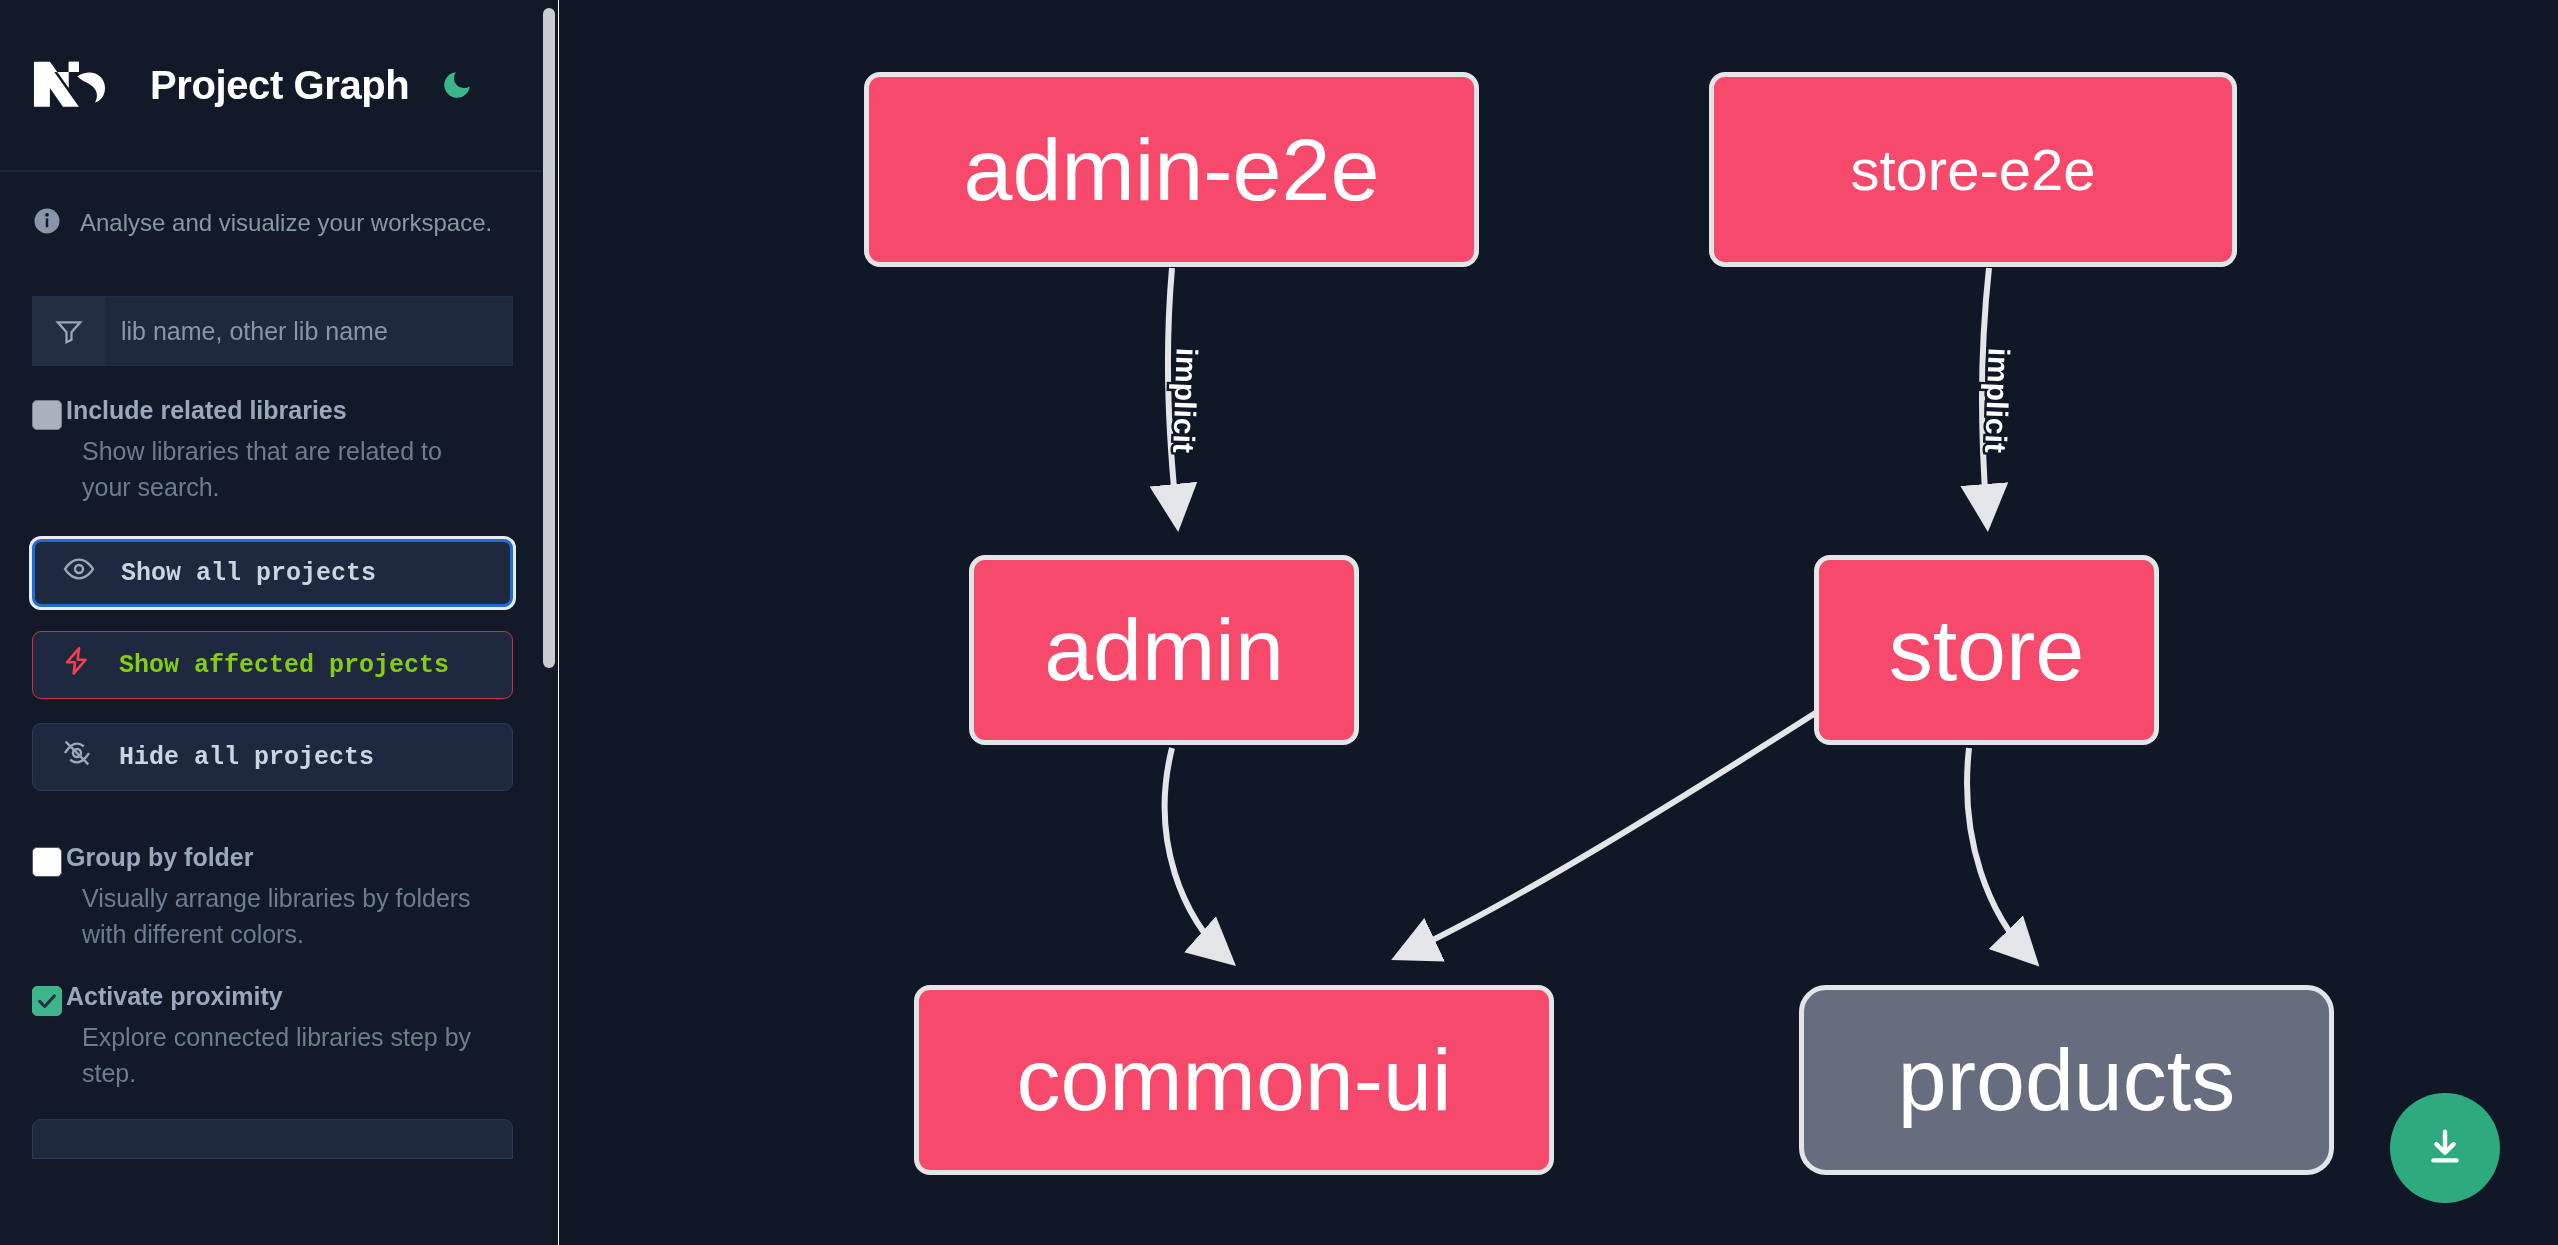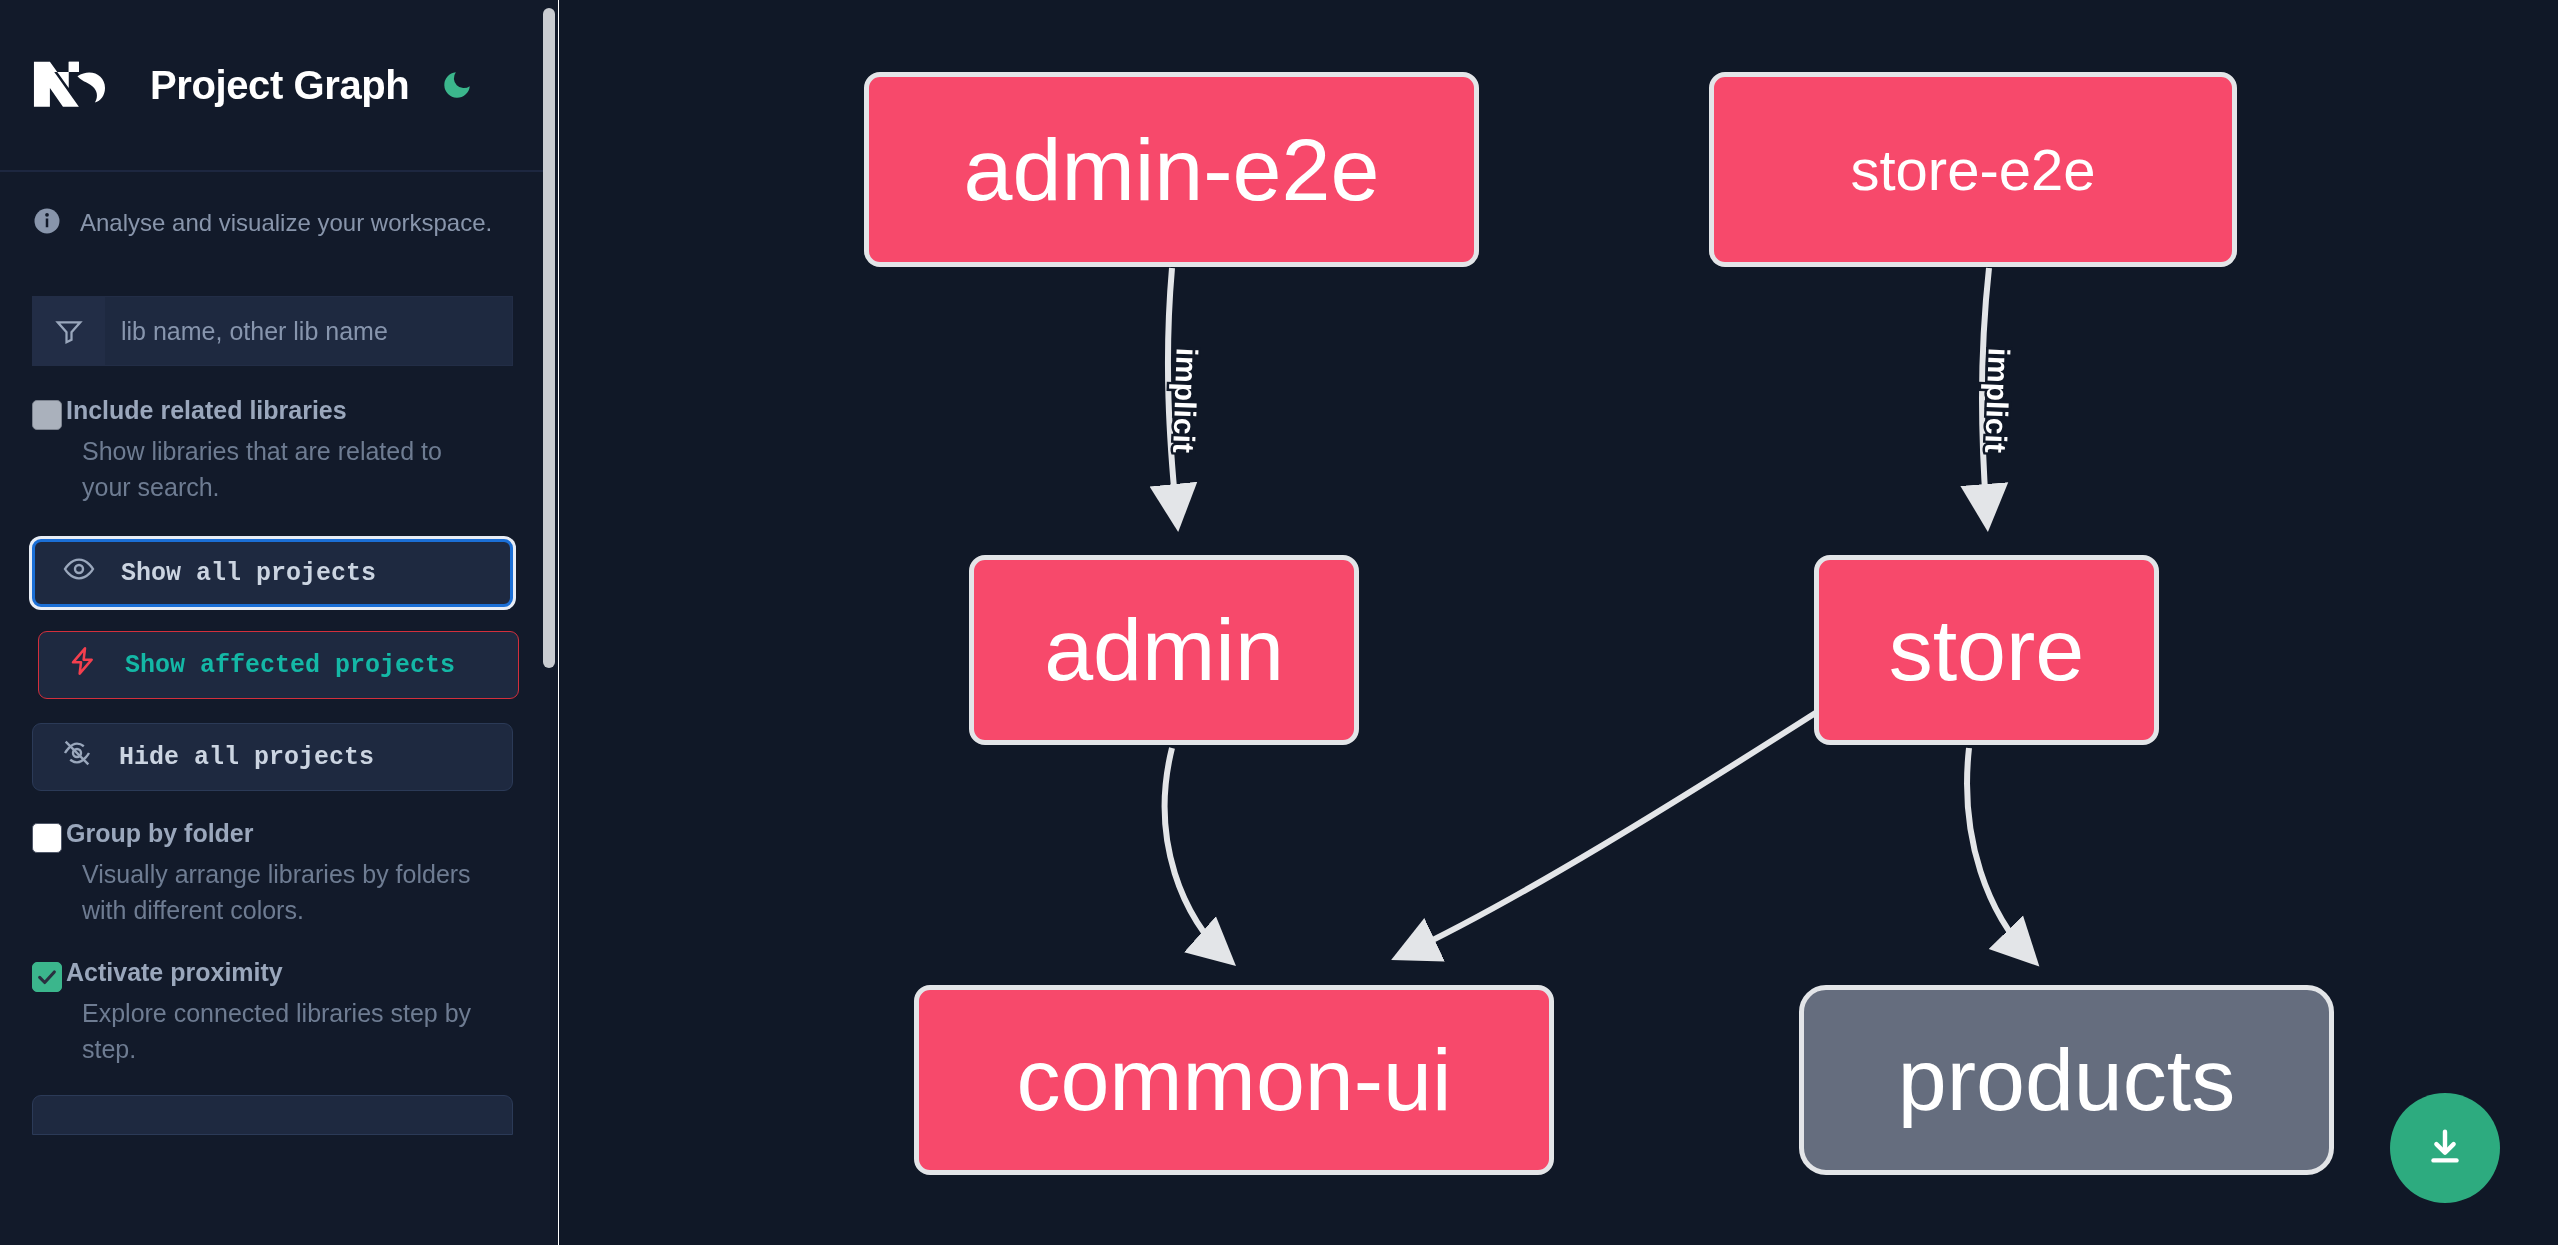--- a/index.html
+++ b/index.html
@@ -96,21 +96,21 @@
     border: 1px solid #2B3A57;
     border-radius: 9px;
     color: #CBD4E1; font-size: 25px; font-weight: 700;
     font-family: Liberation Mono, monospace;
     cursor: pointer;
   }
   .gbtn.focused {
     border: 3px solid #1B6FD6;
     box-shadow: 0 0 0 3px #E8EDF5;
   }
-  .gbtn.danger { border: 1px solid #D32F3C; color: #14b8a6; margin-left: 6px; }
+  .gbtn.danger { border: 1px solid #D32F3C; color: #84cc16; }
 
   .sb-scrollbar {
     position: absolute; top: 8px; right: 4px;
     width: 12px; height: 660px;
     background: #C9CCD1; border-radius: 6px;
     cursor: pointer;
   }
   .sidebar-edge {
     position: absolute; top: 0; right: 0; width: 1px; height: 100%;
     background: #FFFFFF;
@@ -222,21 +222,21 @@
             <svg viewBox="0 0 24 24" width="32" height="32" fill="none" stroke="#9AA7BC" stroke-width="1.8">
               <path d="M3 12s4-7 9-7c2 0 3.7.8 5.1 1.9M21 12s-4 7-9 7c-2 0-3.7-.8-5.1-1.9"></path>
               <circle cx="12" cy="12" r="3"></circle>
               <path d="M3.5 3.5 20.5 20.5"></path>
             </svg>
           </span>
           <span>Hide all projects</span>
         </button>
       </div>
 
-      <div class="check-group" style="padding-top:28px">
+      <div class="check-group" style="padding-top:52px">
         <div class="check-row">
           <span class="cbox empty"></span>
           <span class="check-label">Group by folder</span>
         </div>
         <div class="check-desc">Visually arrange libraries by folders with different colors.</div>
       </div>
 
       <div class="check-group" style="padding-top:30px">
         <div class="check-row">
           <span class="cbox checked">

